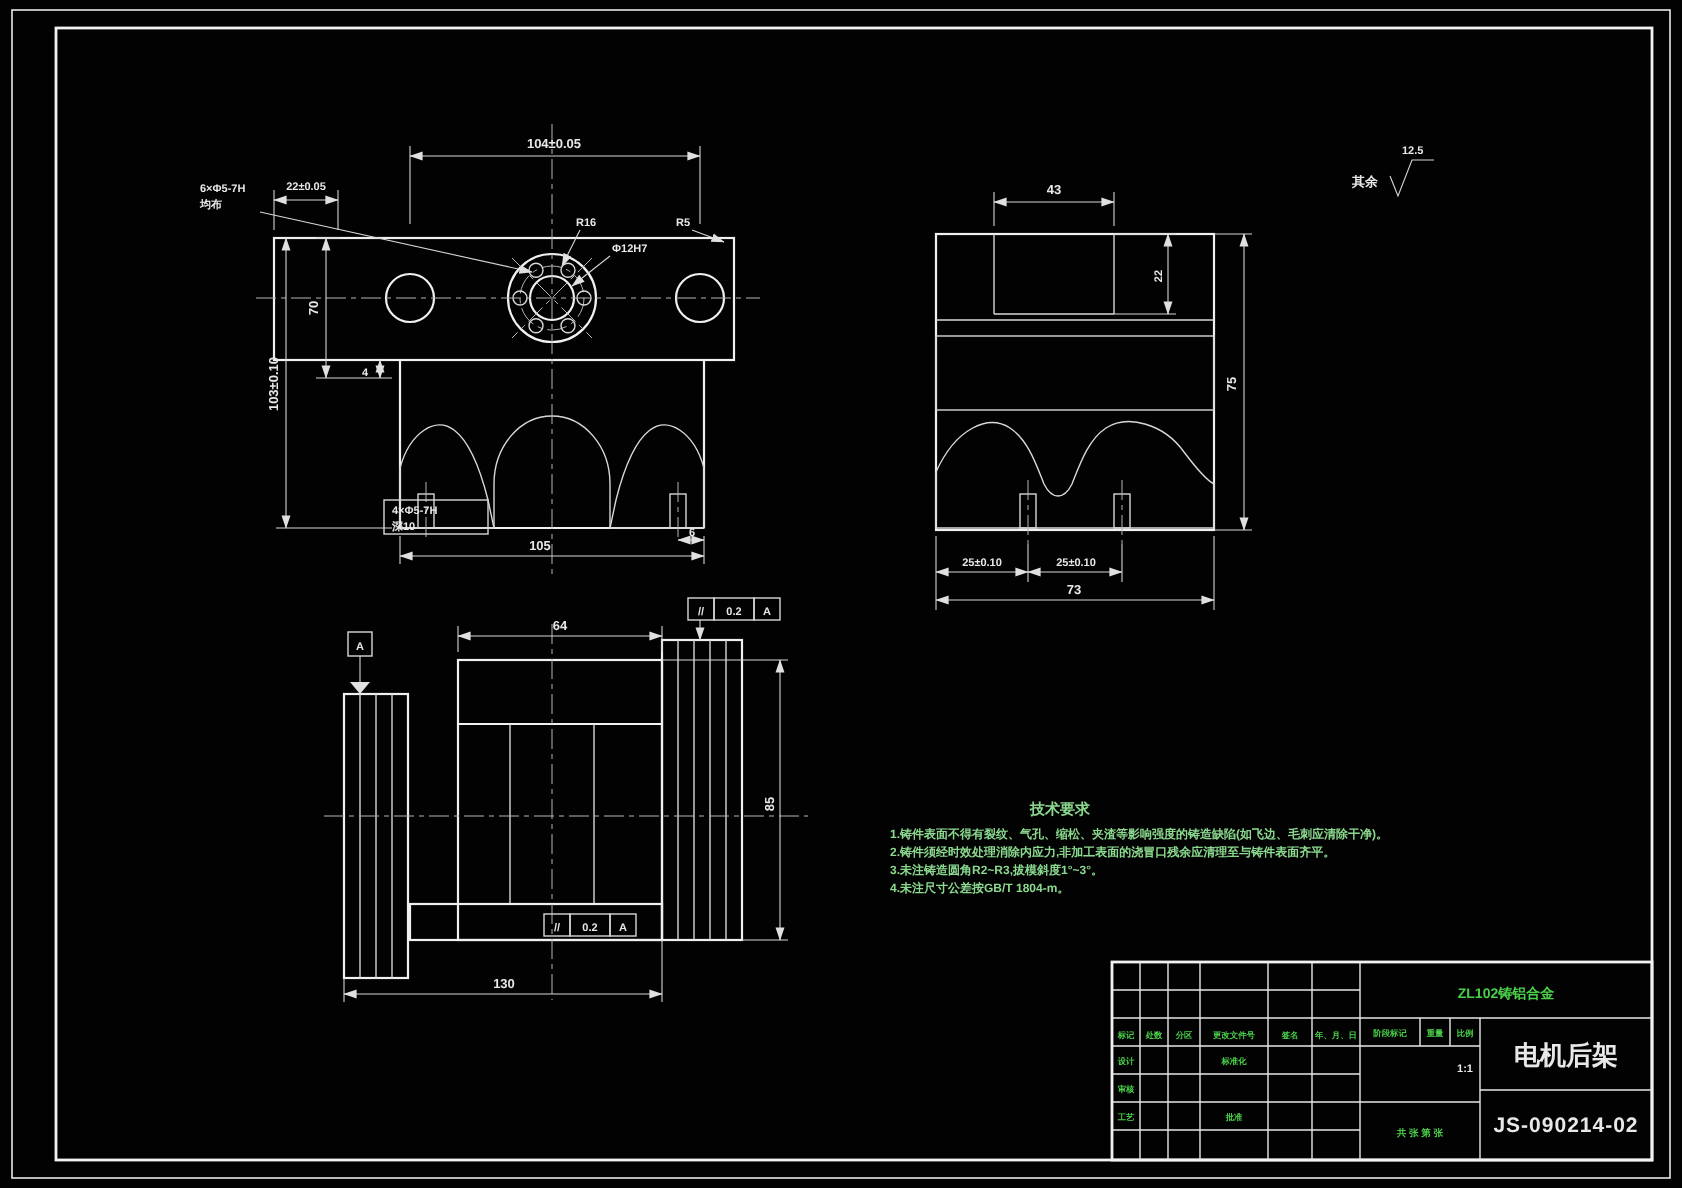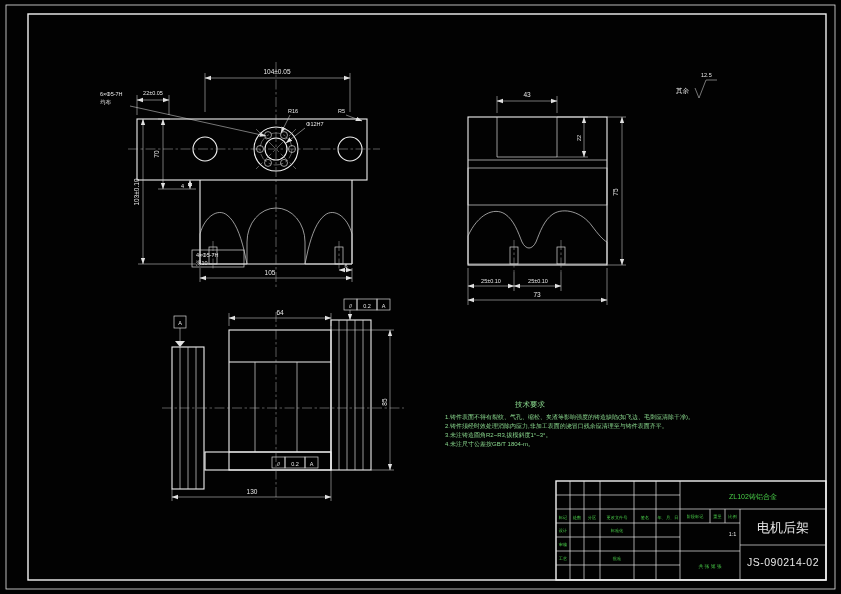--- a/index.html
+++ b/index.html
@@ -1,16 +1,16 @@
 <!DOCTYPE html>
 <html><head>
 <meta charset="utf-8">
 <style>
   html,body{margin:0;padding:0;background:#000;}
-  #stage{position:relative;width:841px;height:594px;background:#86efac;overflow:hidden;}
+  #stage{position:relative;width:841px;height:594px;background:#86efac;overflow:hidden;font-weight:bold;}
   svg{position:absolute;left:0;top:0;}
   svg text{font-family:"Liberation Sans","DejaVu Sans",sans-serif;fill:#e8e8e8;}
   .dim{font-size:6.5px;}
   .dims{font-size:5.5px;}
   .green{fill:#4ad04a;}
   .note{font-size:6px;fill:#8ad98e;}
   .tiny{font-size:4.8px;}
   .tiny2{font-size:4.2px;}
   .pname{font-size:13px;}
   .dno{font-size:10.5px;letter-spacing:0.5px;}

